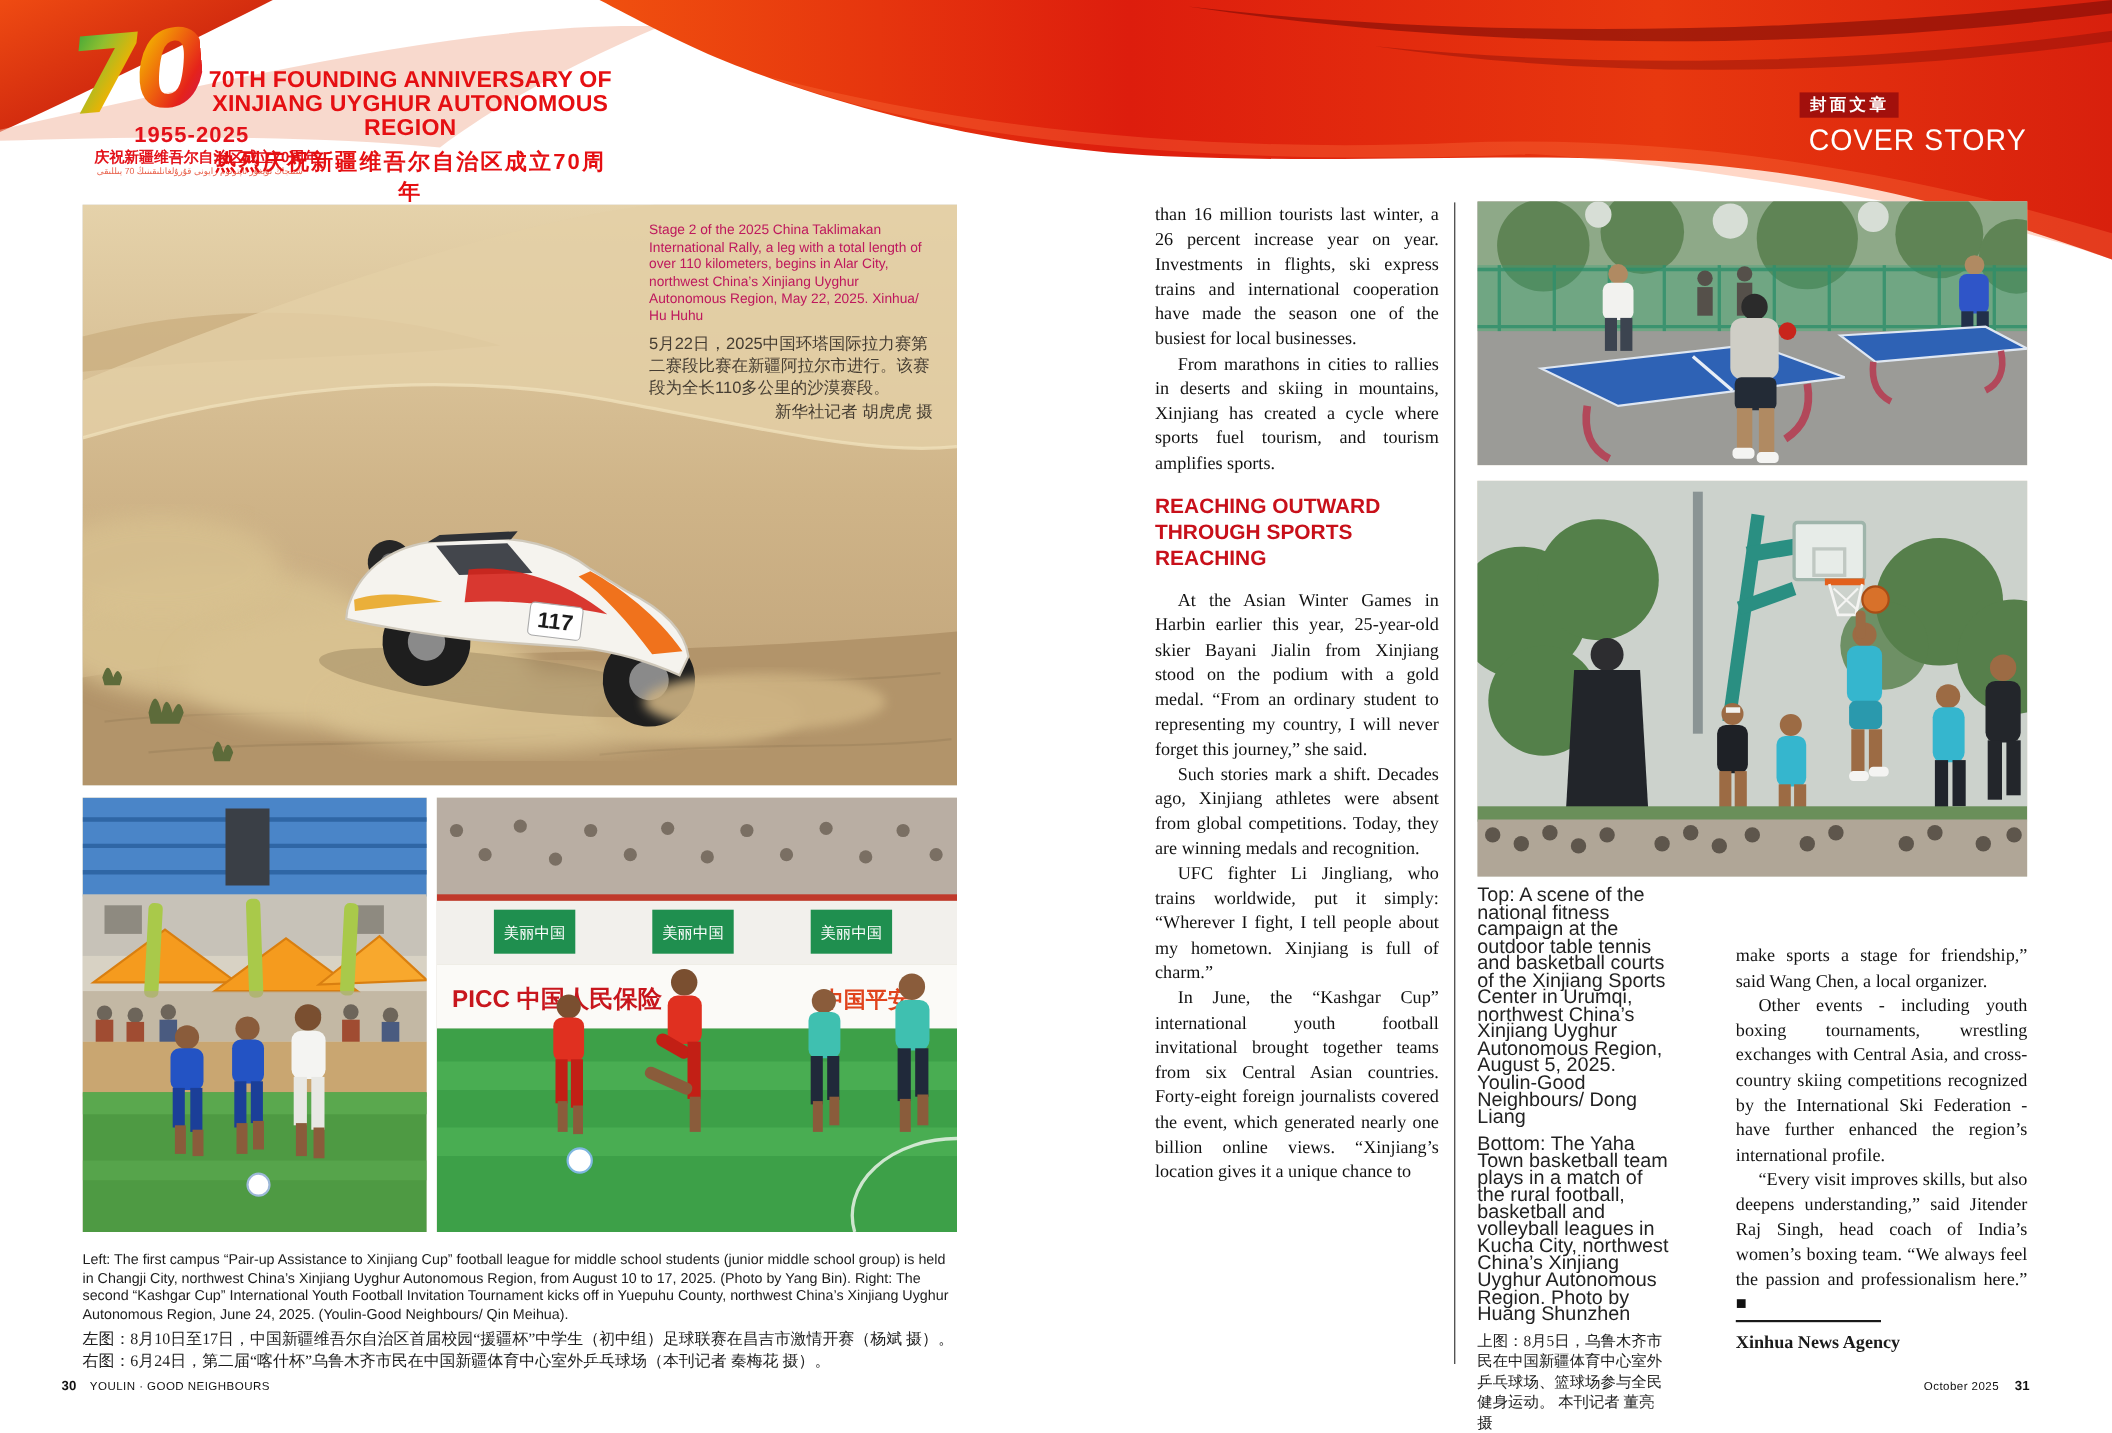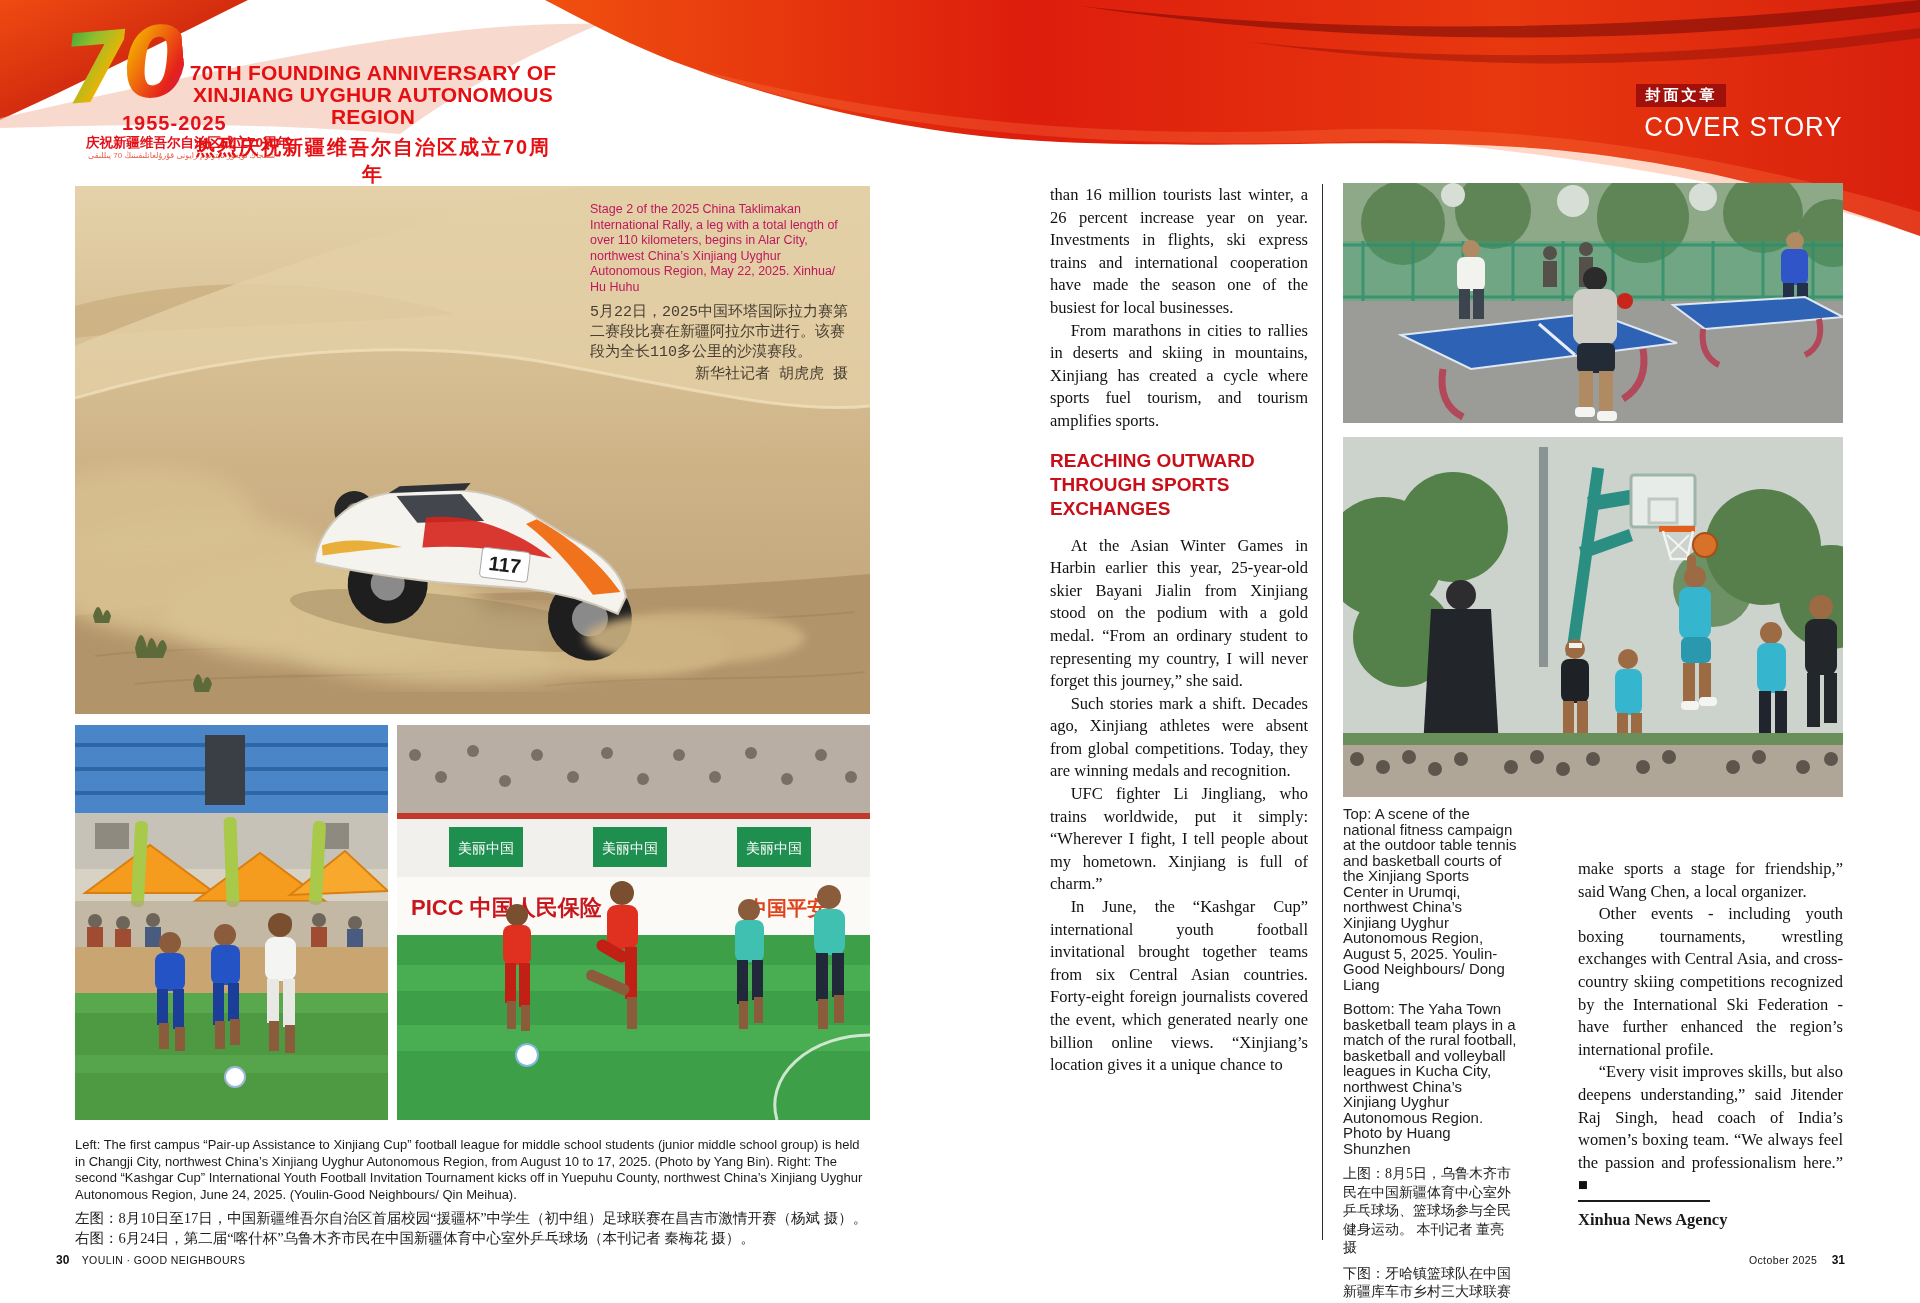--- a/index.html
+++ b/index.html
@@ -30,24 +30,24 @@
   
   .serif-col{font-family:"Liberation Serif",serif;font-size:16.5px;line-height:22.6px;
              text-align:justify;color:#111;}
   .serif-col p{margin:0;text-indent:1.25em;}
   .serif-col p.noindent{text-indent:0;}
   .col-heading{color:#c8101a;font-weight:bold;font-size:19px;line-height:24px;
                font-family:"Liberation Sans",sans-serif;text-align:left;margin:16px 0 14px 0;}
   .byline{font-family:"Liberation Serif",serif;font-size:16.5px;font-weight:bold;}
   .byline-rule{width:132px;height:2px;background:#1a1a1a;margin-bottom:8px;}
   
-  .cap-sans{font-size:15px;line-height:15.5px;color:#222;}
+  .cap-sans{font-size:18px;line-height:15.5px;color:#222;}
   .cap-cn{font-family:"Liberation Serif","DejaVu Serif",serif;font-size:14px;line-height:18.5px;color:#222;}
   .rally-cap-en{font-size:12.5px;line-height:15.5px;color:#be185d;}
-  .rally-cap-cn{font-family:Liberation Mono, monospace;font-size:15px;line-height:20px;color:#453d32;}
+  .rally-cap-cn{font-family:Liberation Sans, sans-serif;font-size:15px;line-height:20px;color:#453d32;}
   .rally-credit{text-align:right;margin-top:2px;}
   .foot-cap-en{font-size:13px;line-height:16.5px;color:#1d1d1d;}
   .foot-cap-cn{font-family:"Liberation Serif","DejaVu Serif",serif;font-size:14.5px;line-height:19.5px;color:#1d1d1d;margin-top:6px;}
   .divider-v{position:absolute;width:1px;background:#2a2a2a;}
   
   .footer{font-size:10.5px;color:#111;letter-spacing:0.4px;}
   .footer .pn{font-size:12px;font-weight:bold;letter-spacing:0;}
 </style>
 </head>
 <body>
@@ -323,21 +323,21 @@
   <div class="foot-cap-en">Left: The first campus “Pair-up Assistance to Xinjiang Cup” football league for middle school students (junior middle school group) is held in Changji City, northwest China’s Xinjiang Uyghur Autonomous Region, from August 10 to 17, 2025. (Photo by Yang Bin). Right: The second “Kashgar Cup” International Youth Football Invitation Tournament kicks off in Yuepuhu County, northwest China’s Xinjiang Uyghur Autonomous Region, June 24, 2025. (Youlin-Good Neighbours/ Qin Meihua).</div>
   <div class="foot-cap-cn">左图：8月10日至17日，中国新疆维吾尔自治区首届校园“援疆杯”中学生（初中组）足球联赛在昌吉市激情开赛（杨斌 摄）。右图：6月24日，第二届“喀什杯”乌鲁木齐市民在中国新疆体育中心室外乒乓球场（本刊记者 秦梅花 摄）。</div>
 </div>
 
 <div class="abs serif-col" style="left:1050px;top:184px;width:258px;">
   <p class="noindent">than 16 million tourists last winter, a 26 percent increase year on year. Investments in flights, ski express trains and international cooperation have made the season one of the busiest for local businesses.</p>
   <p>From marathons in cities to rallies in deserts and skiing in mountains, Xinjiang has created a cycle where sports fuel tourism, and tourism amplifies sports.</p>
   <div class="col-heading">
     <div>REACHING OUTWARD</div>
     <div>THROUGH SPORTS</div>
-    <div>EXCHANGES</div>
+    <div>REACHING</div>
   </div>
   <p>At the Asian Winter Games in Harbin earlier this year, 25-year-old skier Bayani Jialin from Xinjiang stood on the podium with a gold medal. “From an ordinary student to representing my country, I will never forget this journey,” she said.</p>
   <p>Such stories mark a shift. Decades ago, Xinjiang athletes were absent from global competitions. Today, they are winning medals and recognition.</p>
   <p>UFC fighter Li Jingliang, who trains worldwide, put it simply: “Wherever I fight, I tell people about my hometown. Xinjiang is full of charm.”</p>
   <p>In June, the “Kashgar Cup” international youth football invitational brought together teams from six Central Asian countries. Forty-eight foreign journalists covered the event, which generated nearly one billion online views. “Xinjiang’s location gives it a unique chance to</p>
 </div>
 
 <div class="divider-v" style="left:1322px;top:184px;height:1056px;"></div>
 
 <div class="photo" style="left:1343px;top:183px;width:500px;height:240px;">

